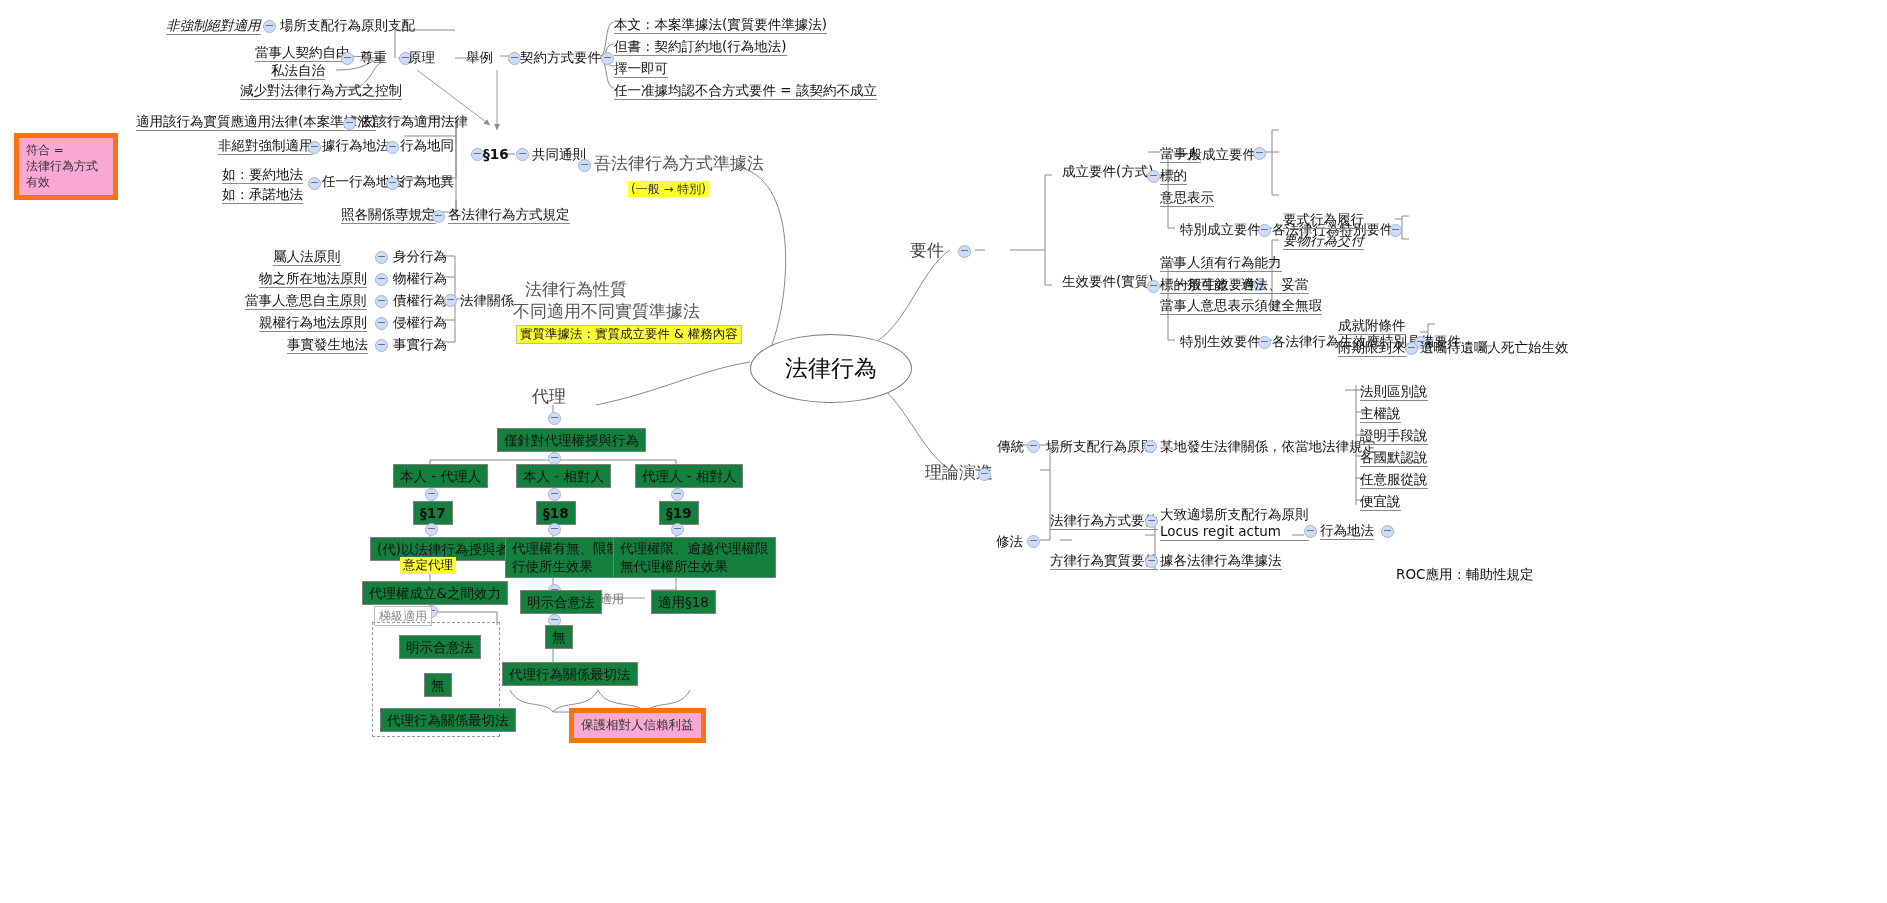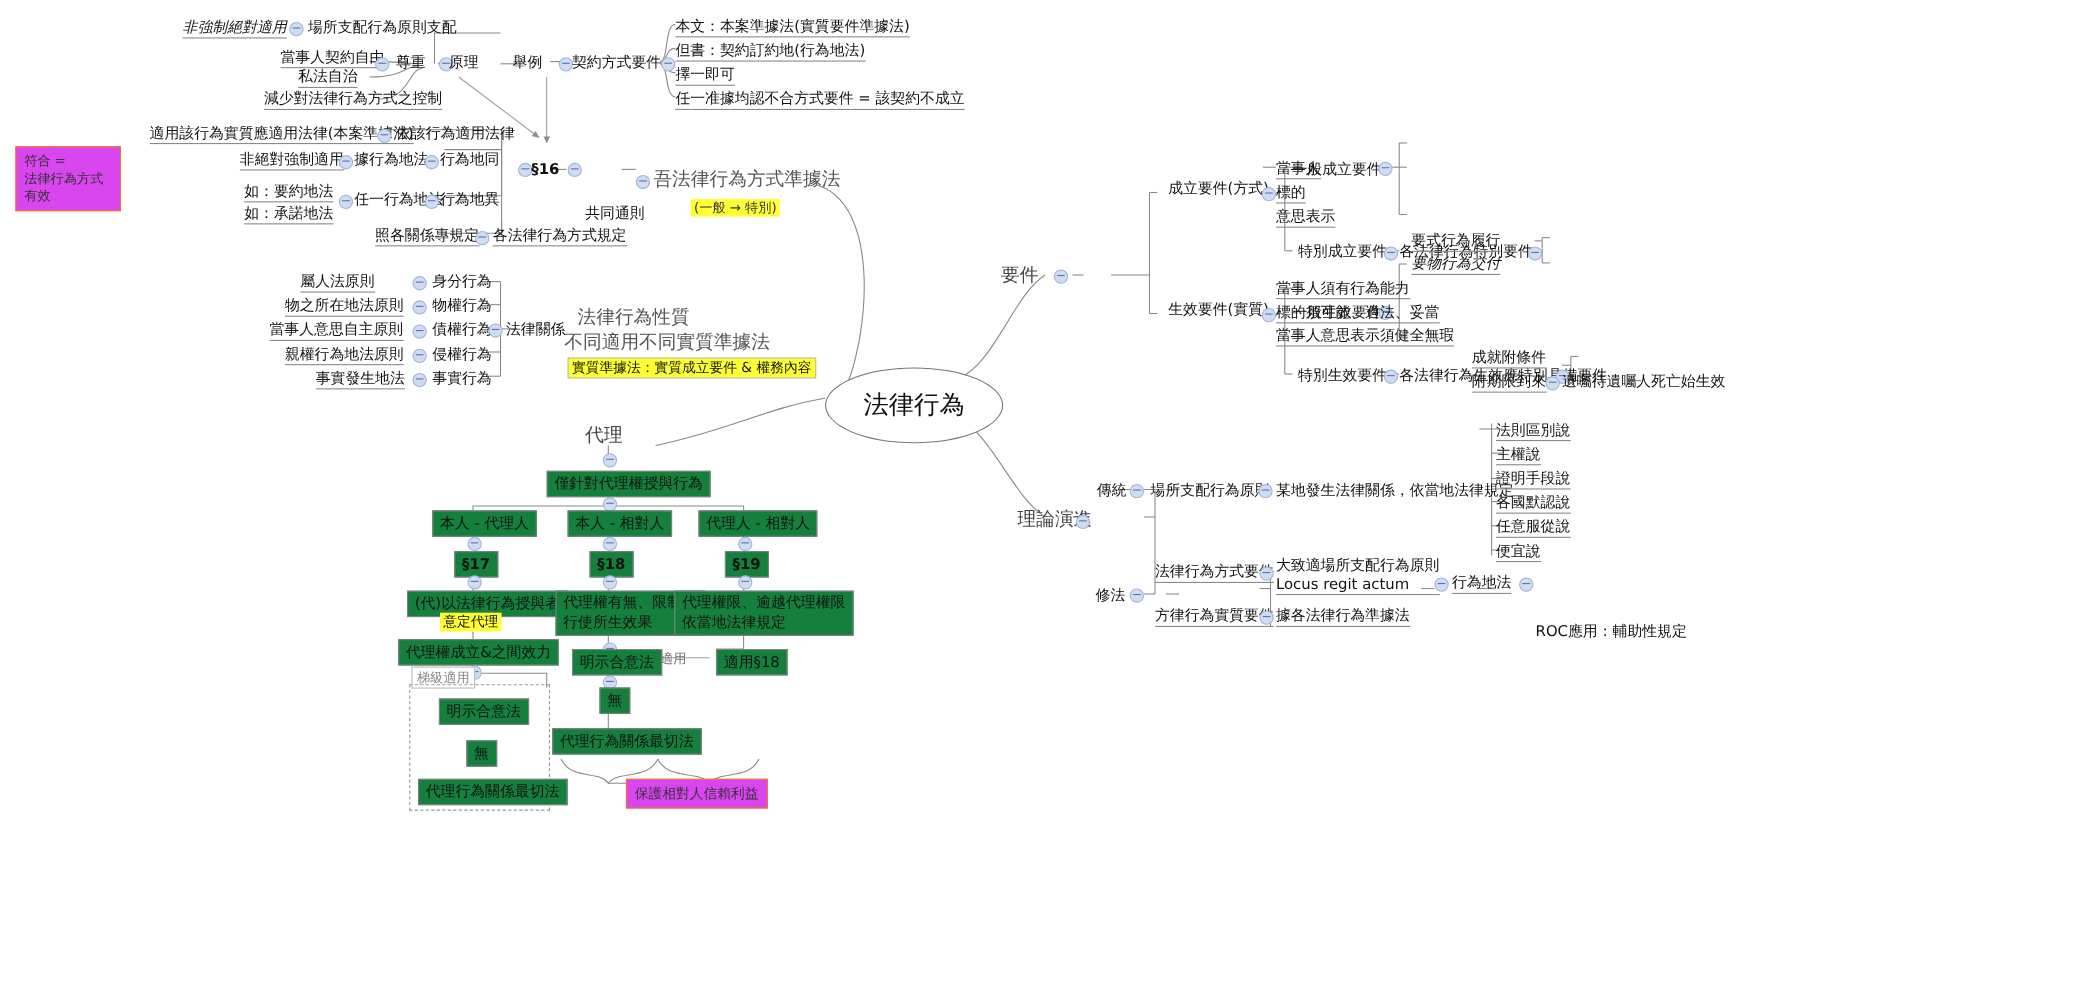--- a/index.html
+++ b/index.html
@@ -4,21 +4,21 @@
 <style>
   html,body{margin:0;padding:0;background:#ffffff;}
   body{width:1887px;height:903px;position:relative;overflow:hidden;
        font-family:"DejaVu Sans","Liberation Sans",sans-serif;}
   #canvas{position:absolute;left:0;top:0;width:1887px;height:903px;}
   svg.links{position:absolute;left:0;top:0;width:1887px;height:903px;pointer-events:none;}
 
   .node{position:absolute;white-space:nowrap;color:#111;font-size:13.5px;line-height:1.35;}
   .node.plain{}                      
   .node.box{border:1px solid #808080;background:#15803d;padding:2px 6px;}
-  .node.boxed-note{border:1px solid #f97316;background:#d946ef;padding:4px 7px;color:#333;}
+  .node.boxed-note{border:5px solid #f97316;background:#f9a8d4;padding:4px 7px;color:#333;}
   .node.hl{background:#ffff33;padding:0 3px;}
   .node.dashbox{border:1px dashed #9a9a9a;background:transparent;}
   .node.mid{font-size:17px;}
   .node.grey{color:#888;}
   .node.center-oval{border:1px solid #777;border-radius:50%;background:#fff;
       font-size:23px;padding:18px 34px;text-align:center;}
   .u{border-bottom:1px solid #8a8a8a;}
   .bullet{position:absolute;width:11px;height:11px;border-radius:50%;
       background:#cfdcf3;border:1px solid #9fb4da;}
   .bullet:after{content:"";position:absolute;left:2px;top:4px;width:7px;height:1px;background:#5577aa;}
@@ -216,21 +216,21 @@
 <span class="bullet" style="left:386px;top:177px;"></span>
 <div class="node plain" style="left:400px;top:172px;">行為地異</div>
 
 <div class="node plain u" style="left:341px;top:205px;">照各關係專規定</div>
 <span class="bullet" style="left:432px;top:210px;"></span>
 <div class="node plain u" style="left:448px;top:205px;">各法律行為方式規定</div>
 
 <span class="bullet" style="left:471px;top:148px;"></span>
 <div class="node plain" style="left:483px;top:145px;font-weight:bold;">§16</div>
 <span class="bullet" style="left:516px;top:148px;"></span>
-<div class="node plain" style="left:532px;top:145px;margin-top:40px;">共同通則</div>
+<div class="node plain" style="left:532px;top:145px;">共同通則</div>
 
 <span class="bullet" style="left:578px;top:159px;"></span>
 <div class="node mid" style="left:594px;top:152px;color:#555;">吾法律行為方式準據法</div>
 <div class="node hl" style="left:628px;top:181px;font-size:12px;color:#333;">(一般 → 特別)</div>
 
 <div class="node plain u" style="left:273px;top:247px;">屬人法原則</div>
 <span class="bullet" style="left:375px;top:251px;"></span>
 <div class="node plain" style="left:393px;top:247px;">身分行為</div>
 
 <div class="node plain u" style="left:259px;top:269px;">物之所在地法原則</div>
@@ -358,19 +358,19 @@
 <div class="node box" style="left:520px;top:590px;">明示合意法</div>
 <span class="bullet" style="left:548px;top:614px;"></span>
 <div class="node box" style="left:545px;top:625px;">無</div>
 <div class="node box" style="left:502px;top:662px;">代理行為關係最切法</div>
 
 <div class="node box" style="left:635px;top:464px;">代理人 - 相對人</div>
 <span class="bullet" style="left:671px;top:488px;"></span>
 <div class="node box" style="left:659px;top:501px;font-weight:bold;">§19</div>
 <span class="bullet" style="left:671px;top:523px;"></span>
 <div class="node box" style="left:613px;top:537px;white-space:pre-line;line-height:1.3;">代理權限、逾越代理權限
-依當地法律規定</div>
+無代理權所生效果</div>
 <div class="node box" style="left:651px;top:590px;">適用§18</div>
 <div class="txtline" style="left:600px;top:591px;">適用</div>
 
 <div class="node boxed-note" style="left:569px;top:708px;font-size:12.5px;">保護相對人信賴利益</div>
 
 </div>
 
 </body></html>

